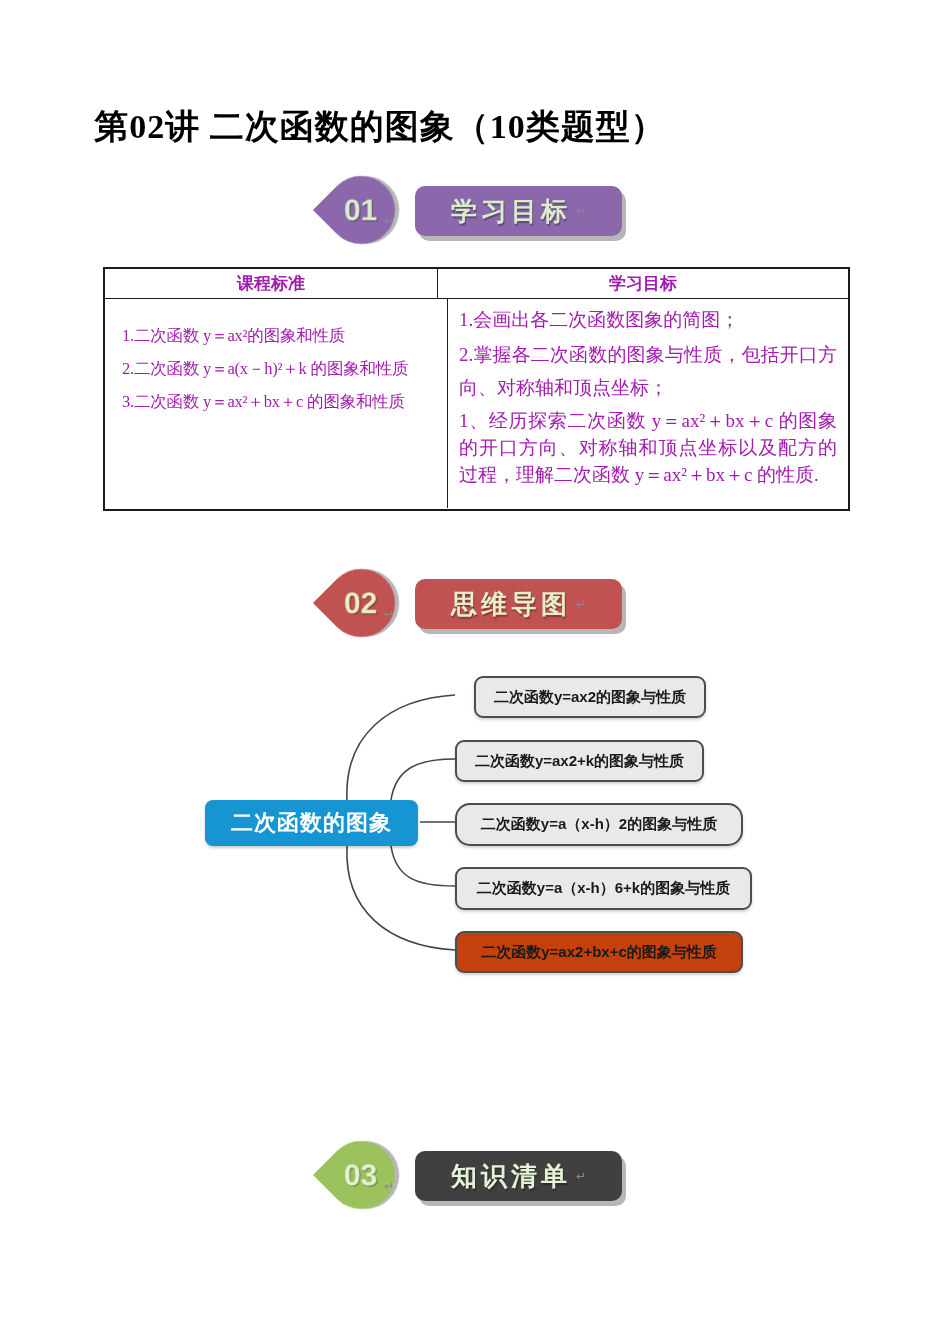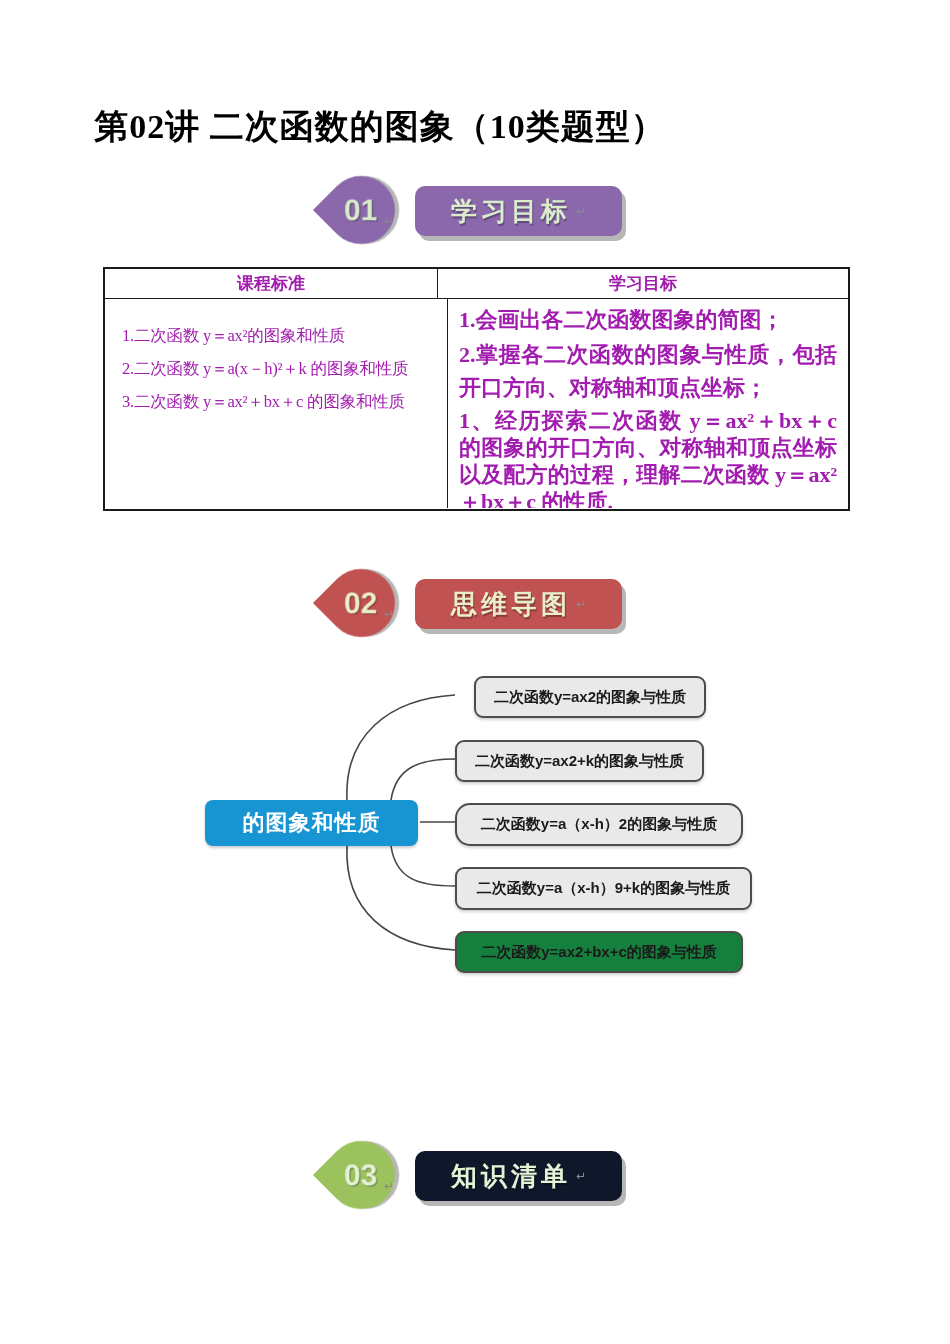--- a/index.html
+++ b/index.html
@@ -50,21 +50,21 @@
     border:2px solid #1a1a1a;color:#a21caf;
     font-family:"Liberation Serif","DejaVu Serif",serif;
   }
   .tbl-head{display:grid;grid-template-columns:332px 1fr;height:29px;border-bottom:1px solid #1a1a1a;}
   .tbl-head .hc{display:flex;align-items:center;justify-content:center;font-weight:bold;font-size:17px;}
   .tbl-head .hc + .hc{border-left:1px solid #1a1a1a;}
   .tbl-body{display:grid;grid-template-columns:332px 1fr;height:209px;padding-left:10px;}
   .cell-left{padding:27px 4px 0 7px;overflow:hidden;}
   .cell-left p{margin:0 0 13px;font-size:16.5px;line-height:20px;white-space:nowrap;letter-spacing:-0.2px;}
   .cell-right{border-left:1px solid #1a1a1a;padding:4px 11px 0 11px;overflow:hidden;}
-  .cell-right p{margin:0 0 2px;font-size:22px;line-height:33px;text-align:justify;font-weight:bold;}
+  .cell-right p{margin:0 0 2px;font-size:19px;line-height:33px;text-align:justify;}
   .cell-right p.tight{line-height:27px;margin-top:3px;}
   
   .mm-links{position:absolute;left:0;top:0;width:950px;height:1344px;pointer-events:none;}
   .mm-root{
     position:absolute;left:205px;top:800px;width:213px;height:46px;border-radius:8px;
     display:flex;align-items:center;justify-content:center;
     font-size:22px;font-weight:bold;color:#ffffff;letter-spacing:1px;
     box-shadow:0 2px 3px rgba(0,0,0,.2);
   }
   .mm-node{
@@ -124,27 +124,27 @@
 <svg class="mm-links" viewBox="0 0 950 1344" xmlns="http://www.w3.org/2000/svg">
   <g fill="none" stroke="#454545" stroke-width="1.6">
     <path d="M347,800 C344,736 388,699 455,695"></path>
     <path d="M391,800 C396,768 418,759 455,759"></path>
     <path d="M420,822 L455,822"></path>
     <path d="M391,846 C396,879 418,886 455,886"></path>
     <path d="M347,846 C344,911 388,946 455,950"></path>
   </g>
 </svg>
 
-<div class="mm-root" style="background-color: rgb(23, 149, 211);">的图象和性质</div>
+<div class="mm-root" style="background-color: rgb(23, 149, 211);">二次函数的图象</div>
 <div class="mm-node mm-1" style="background-color: rgb(233, 233, 233); border-color: rgb(77, 77, 77);">二次函数y=ax2的图象与性质</div>
 <div class="mm-node mm-2" style="background-color: rgb(233, 233, 233); border-color: rgb(77, 77, 77);">二次函数y=ax2+k的图象与性质</div>
 <div class="mm-node mm-3" style="background-color: rgb(233, 233, 233); border-color: rgb(77, 77, 77); border-radius: 15px;">二次函数y=a（x-h）2的图象与性质</div>
-<div class="mm-node mm-4" style="background-color: rgb(233, 233, 233); border-color: rgb(77, 77, 77);">二次函数y=a（x-h）9+k的图象与性质</div>
-<div class="mm-node mm-5" style="background-color: #15803d; border-color: rgb(77, 77, 77);">二次函数y=ax2+bx+c的图象与性质</div>
+<div class="mm-node mm-4" style="background-color: rgb(233, 233, 233); border-color: rgb(77, 77, 77);">二次函数y=a（x-h）6+k的图象与性质</div>
+<div class="mm-node mm-5" style="background-color: #c2410c; border-color: rgb(77, 77, 77);">二次函数y=ax2+bx+c的图象与性质</div>
 
 <div class="blob s3-blob" style="background-color: rgb(156, 194, 93);">
   <span class="num" style="color: rgb(228, 242, 214);">03</span>
 </div>
 <span class="pmark abs s3-pm">↵</span>
-<div class="bar s3-bar" style="background-color: #0f172a; color: rgb(228, 242, 214);">
+<div class="bar s3-bar" style="background-color: #404040; color: rgb(228, 242, 214);">
   <span>知识清单</span>
   <span class="pmark">↵</span>
 </div>
 
 </body></html>

